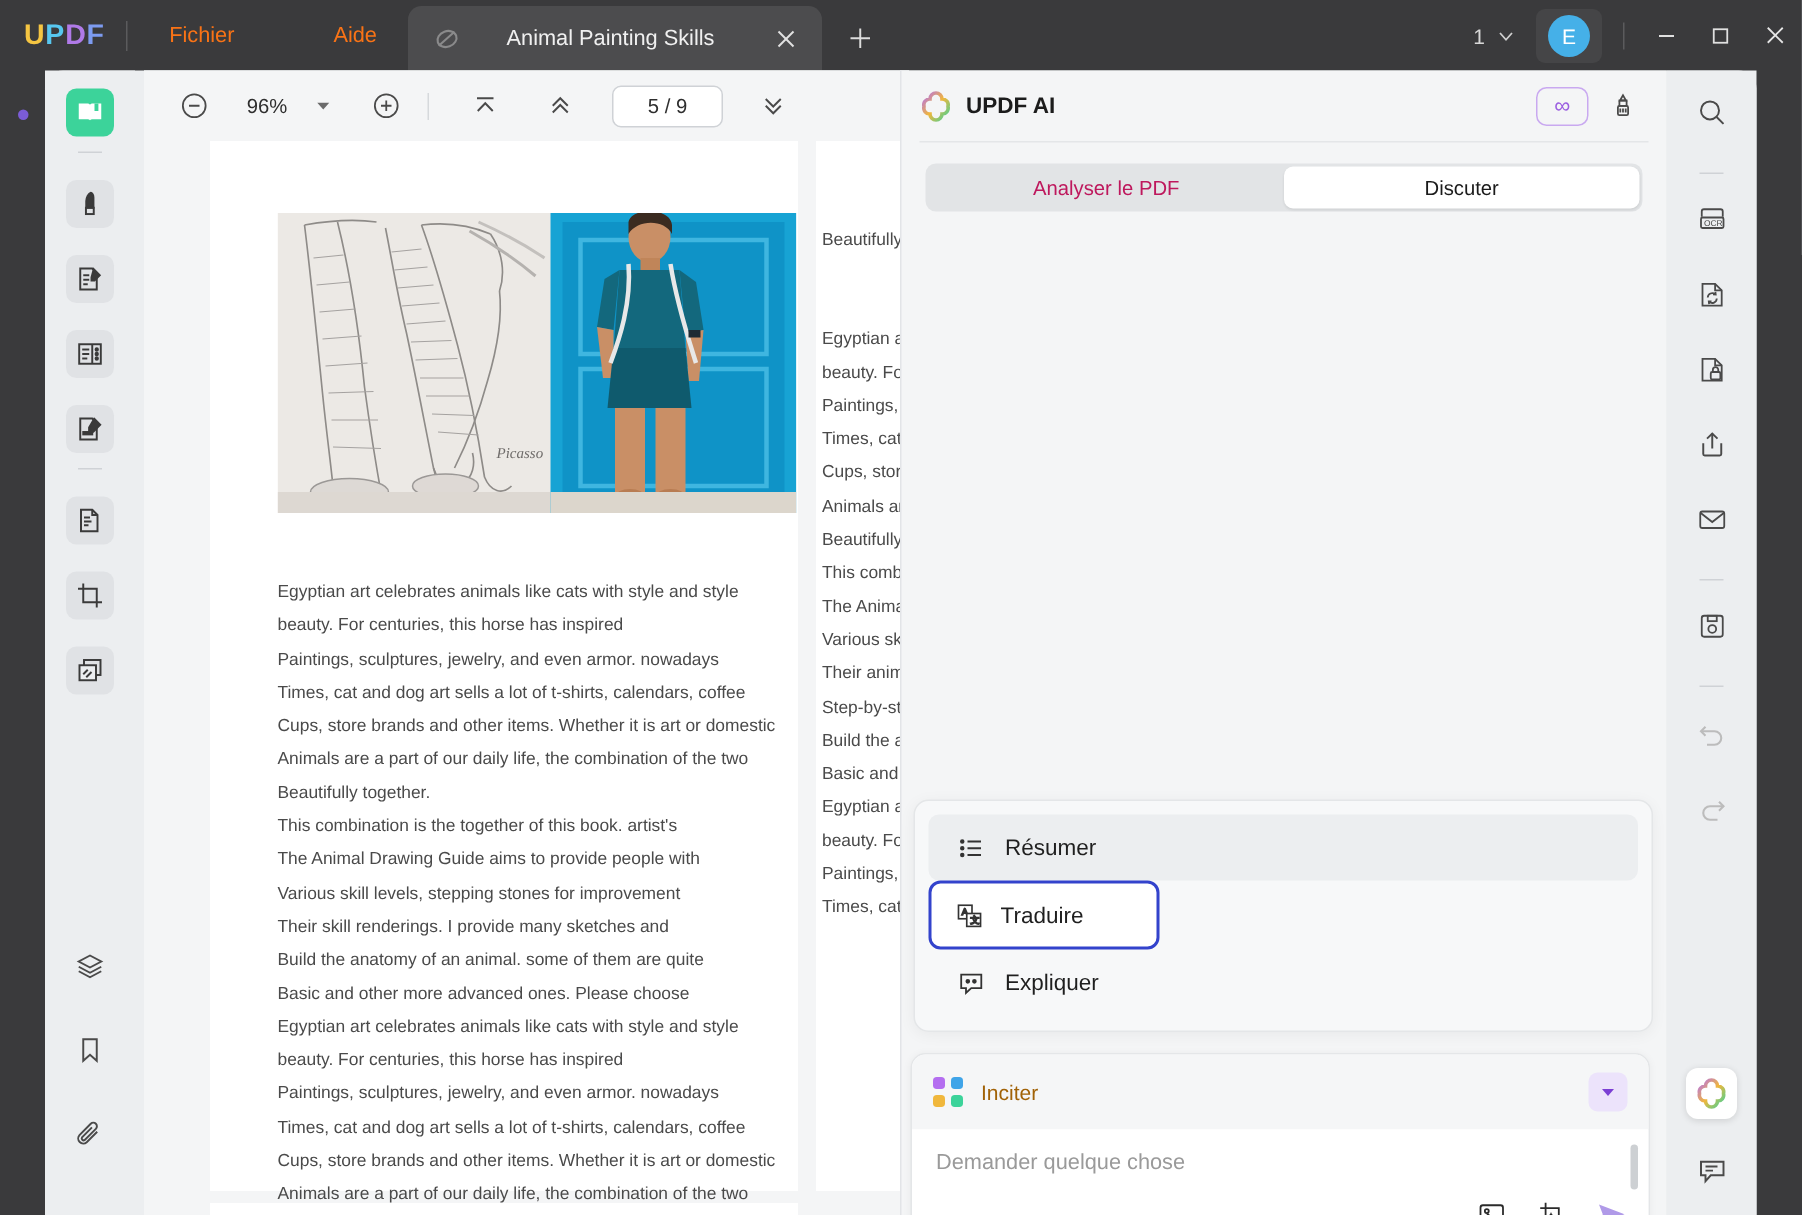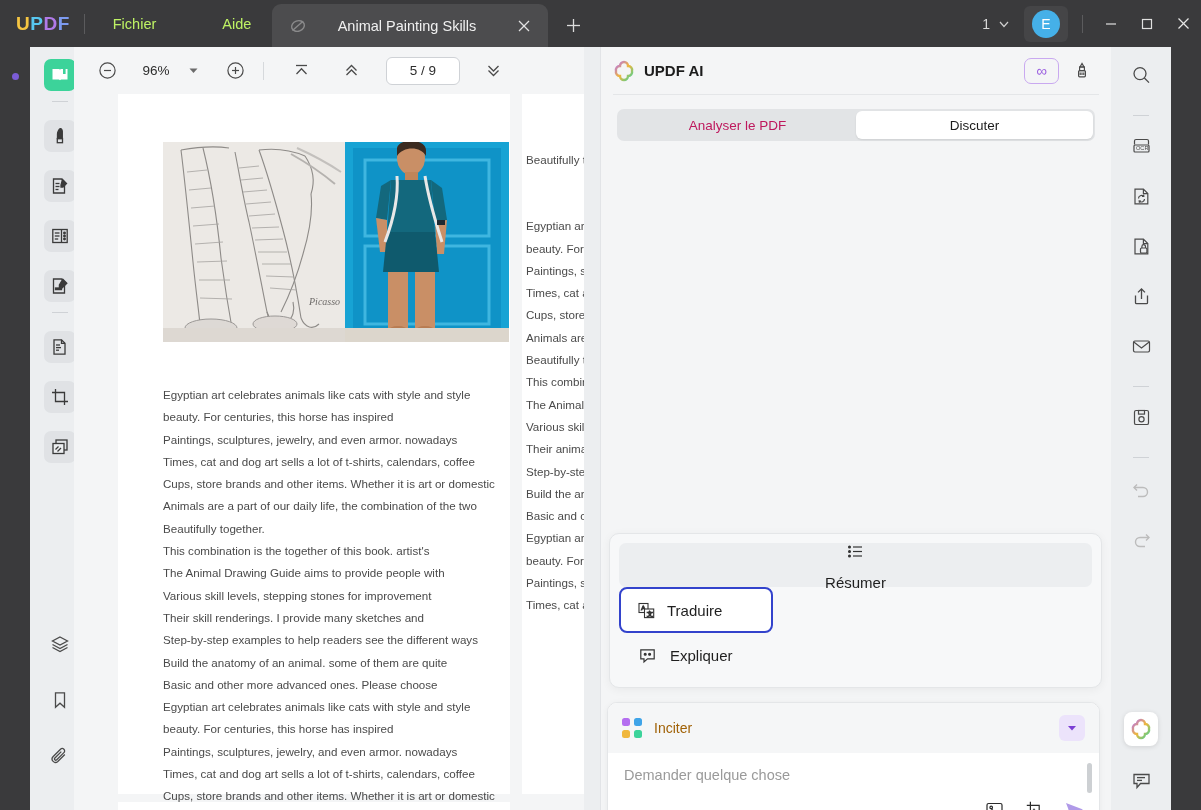--- a/index.html
+++ b/index.html
@@ -14,21 +14,21 @@
   
   .titlebar {
     position: absolute; top: 0; left: 0; width: 1201px; height: 47px;
     background: #3a3a3c; display: flex; align-items: center;
   }
   .logo { margin-left: 16px; font-size: 19px; font-weight: bold; letter-spacing: .5px; display:flex; }
   .logo span:nth-child(1){color:#f5c542;} .logo span:nth-child(2){color:#57c7f0;}
   .logo span:nth-child(3){color:#b07ae8;} .logo span:nth-child(4){color:#7d9bf0;}
   .tb-div { width: 1px; height: 20px; background: #5b5b5d; margin: 0 14px; }
   .menu-item {
-    color: #bef264; font-size: 14.5px; padding: 6px 14px; border-radius: 5px; cursor: default;
+    color: #f97316; font-size: 14.5px; padding: 6px 14px; border-radius: 5px; cursor: default;
   }
   .tab {
     position: absolute; left: 272px; top: 4px; width: 276px; height: 43px;
     background: #4c4c4e; border-radius: 9px 9px 0 0;
     display: flex; align-items: center;
   }
   .tab-icon { margin-left: 16px; width: 20px; height: 20px; opacity:.55; }
   .tab-title { flex: 1; text-align: center; color: #f0f0f0; font-size: 14.5px; margin-left:-4px;}
   .tab-close { width: 28px; height: 28px; margin-right: 10px; display:flex;align-items:center;justify-content:center; border-radius:4px;}
   .newtab { position:absolute; left:560px; top:12px; width:26px;height:26px;display:flex;align-items:center;justify-content:center;border-radius:5px;}
@@ -56,21 +56,21 @@
     background:#eceef0; display:flex; flex-direction:column; align-items:center; padding-top:12px;
   }
   .rail-btn{ width:32px;height:32px;border-radius:7px;display:flex;align-items:center;justify-content:center;margin-bottom:18px; }
   .rail-btn.active{background:#3cd39a;}
   .rail-btn.chip{background:#e0e2e5;}
   .rail-sep{width:16px;height:1px;background:#cfd2d6;margin:-8px 0 18px 0;}
   .rail-bottom{ position:absolute; bottom:14px; left:0; width:60px; display:flex;flex-direction:column;align-items:center; }
   .rail-bottom .rail-btn{margin-bottom:24px;}
 
   
-  .viewer { position:absolute; left:74px; top:0; width:510px; height:763px; background:#f4f5f6; }
+  .viewer { position:absolute; left:96px; top:0; width:510px; height:763px; background:#f4f5f6; }
   .vtoolbar{ position:absolute;top:0;left:0;width:510px;height:47px;display:flex;align-items:center;background:#f4f5f6;}
   .tb-ic{ width:28px;height:28px;display:flex;align-items:center;justify-content:center;border-radius:5px; }
   .zoom-val{ font-size:13.5px;color:#2e2e2e; width:46px; text-align:center;}
   .vsep{ width:1px;height:18px;background:#d6d9dc;margin:0 9px; }
   .pagebox{ width:74px;height:28px;border:1px solid #cfd2d6;border-radius:6px;background:#fff;
             display:flex;align-items:center;justify-content:center;font-size:13.5px;color:#2e2e2e;}
   .docscroll{ position:absolute;top:47px;left:0;width:510px;height:716px;background:#f4f5f6;overflow:hidden;}
   .page{ position:absolute; left:44px; top:0px; width:392px; background:#fff; }
   .page.p1{ height:700px; }
   .page2{ position:absolute; left:44px; top:708px; width:392px; height:100px; background:#fff;}
@@ -92,21 +92,21 @@
   .brush-btn{ width:30px;height:28px;display:flex;align-items:center;justify-content:center;margin-left:8px;border-radius:5px;}
   .ai-sep{ height:1px; background:#e4e6e8; margin:0 12px; }
   .seg{ margin:14px 16px 0 16px; height:32px; background:#e2e4e6; border-radius:7px; display:flex; padding:2px;}
   .seg-btn{ flex:1; display:flex;align-items:center;justify-content:center; font-size:13.5px;color:#be185d;border-radius:6px;}
   .seg-btn.active{ background:#fff; color:#1b1b1b; box-shadow:0 1px 2px rgba(0,0,0,.09);}
   .menu-card{ position:absolute; left:9px; top:486px; width:493px; height:155px;
               background:#f7f8f9; border:1px solid #e4e6e8; border-radius:10px;
               box-shadow:0 2px 10px rgba(0,0,0,.05); padding:9px 0;}
   .menu-row{ height:44px; display:flex; align-items:center; padding:0 20px; margin:0 9px; border-radius:7px;
              font-size:15px; color:#1f1f1f; gap:14px;}
-  .menu-row.hover{ background:#eceef0;flex-direction:column; }
+  .menu-row.hover{ background:#eceef0; }
   .menu-row.selected{ background:#fff; border:2.5px solid #3343cc; border-radius:8px; height:46px;
                       margin:0 9px; width:154px; padding:0 17px; gap:12px;}
   .input-card{ position:absolute; left:607px; top:655px; width:493px; height:127px;
                background:#fff; border:1px solid #e4e6e8; border-radius:10px; overflow:hidden;
                box-shadow:0 1px 6px rgba(0,0,0,.05);}
   .incite{ height:50px; background:#f5f6f7; display:flex;align-items:center; padding:0 14px; }
   .dots{ width:20px;height:20px;display:grid;grid-template-columns:1fr 1fr;grid-gap:3px;margin-right:12px;}
   .dots i{ width:8px;height:8px;border-radius:2.5px;display:block;}
   .incite-lbl{ flex:1; font-size:14px; color:#a16207; }
   .chev-btn{ width:26px;height:26px;background:#ece3fb;border-radius:6px;display:flex;align-items:center;justify-content:center;}
@@ -413,21 +413,20 @@
             <div class="dt">beauty. For centuries, this horse has inspired</div>
             <div class="dt">Paintings, sculptures, jewelry, and even armor. nowadays</div>
             <div class="dt">Times, cat and dog art sells a lot of t-shirts, calendars, coffee</div>
             <div class="dt">Cups, store brands and other items. Whether it is art or domestic</div>
             <div class="dt">Animals are a part of our daily life, the combination of the two</div>
             <div class="dt">Beautifully together.</div>
             <div class="dt">This combination is the together of this book. artist's</div>
             <div class="dt">The Animal Drawing Guide aims to provide people with</div>
             <div class="dt">Various skill levels, stepping stones for improvement</div>
             <div class="dt">Their skill renderings. I provide many sketches and</div>
-            <div class="dt">Step-by-step examples to help readers see the different ways</div>
             <div class="dt">Build the anatomy of an animal. some of them are quite</div>
             <div class="dt">Basic and other more advanced ones. Please choose</div>
             <div class="dt">Egyptian art celebrates animals like cats with style and style</div>
             <div class="dt">beauty. For centuries, this horse has inspired</div>
             <div class="dt">Paintings, sculptures, jewelry, and even armor. nowadays</div>
             <div class="dt">Times, cat and dog art sells a lot of t-shirts, calendars, coffee</div>
             <div class="dt">Cups, store brands and other items. Whether it is art or domestic</div>
             <div class="dt">Animals are a part of our daily life, the combination of the two</div>
 
           </div>

